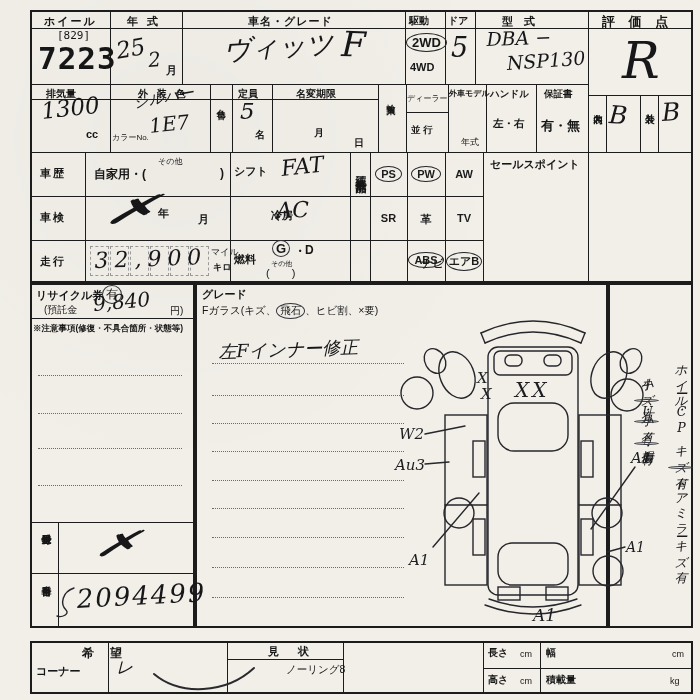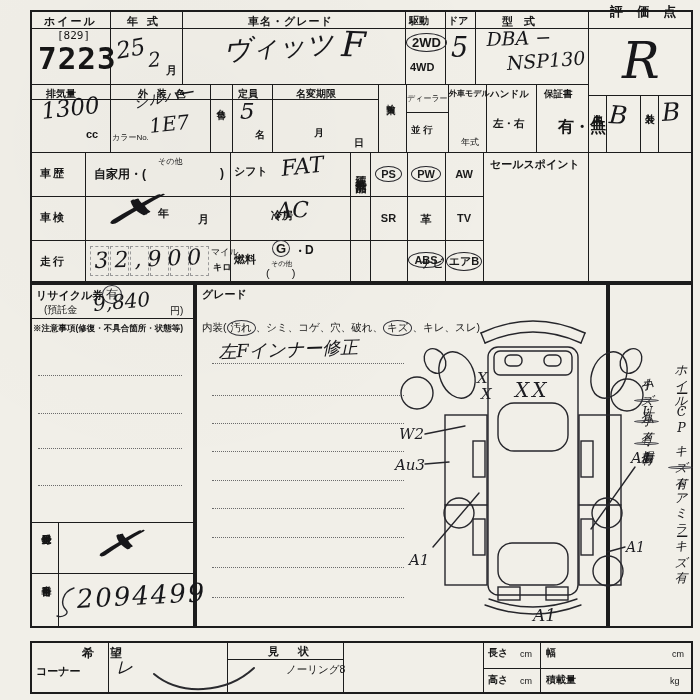--- a/index.html
+++ b/index.html
@@ -89,21 +89,21 @@
   <div class="lbl" style="left:406px;top:33px;font-size:13px;"><span class="circ">2WD</span></div>
   <div class="lbl" style="left:410px;top:61px;font-size:11px;">4WD</div>
 
   <div class="lbl" style="left:448px;top:14px;font-size:10px;">ドア</div>
   <div class="hw" style="left:451px;top:32px;font-size:27px;">5</div>
 
   <div class="lbl" style="left:502px;top:14px;font-size:11px;letter-spacing:4px;">型 式</div>
   <div class="hw" style="left:486px;top:28px;font-size:19px;transform:rotate(-2deg);">DBA −</div>
   <div class="hw" style="left:506px;top:52px;font-size:19px;transform:rotate(-4deg);">NSP130</div>
 
-  <div class="lbl" style="left:602px;top:3px;font-size:13px;letter-spacing:5px;margin-left:8px;">評 価 点</div>
+  <div class="lbl" style="left:602px;top:13px;font-size:13px;letter-spacing:5px;">評 価 点</div>
   <div class="hw" style="left:622px;top:32px;font-size:50px;">R</div>
 
   <div class="lbl" style="left:46px;top:87px;font-size:10px;">排気量</div>
   <div class="hw" style="left:40px;top:98px;font-size:23px;transform:rotate(-6deg);">1300</div>
   <div class="lbl" style="left:86px;top:128px;font-size:11px;">cc</div>
 
   <div class="lbl" style="left:138px;top:87px;font-size:10px;letter-spacing:3px;">外 装 色</div>
   <div class="hw" style="left:132px;top:94px;font-size:15px;transform:rotate(-10deg);">シルバー</div>
   <div class="lbl" style="left:112px;top:132px;font-size:8px;font-weight:normal;">カラーNo.</div>
   <div class="hw" style="left:148px;top:114px;font-size:20px;transform:rotate(-6deg);">1E7</div>
@@ -118,21 +118,21 @@
   <div class="lbl" style="left:354px;top:136px;font-size:10px;">日</div>
 
   <div class="lbl vtext" style="left:384px;top:97px;font-size:9px;height:48px;letter-spacing:1px;">輸入車</div>
   <div class="lbl" style="left:407px;top:93px;font-size:8px;font-weight:normal;">ディーラー</div>
   <div class="lbl" style="left:411px;top:124px;font-size:9.5px;">並 行</div>
   <div class="lbl" style="left:449px;top:88px;font-size:8px;">外車モデル</div>
   <div class="lbl" style="left:461px;top:136px;font-size:9px;font-weight:normal;">年式</div>
   <div class="lbl" style="left:490px;top:88px;font-size:9.5px;">ハンドル</div>
   <div class="lbl" style="left:493px;top:117px;font-size:10.5px;">左・右</div>
   <div class="lbl" style="left:544px;top:88px;font-size:9.5px;">保証書</div>
-  <div class="lbl" style="left:541px;top:117px;font-size:16px;margin-left:17px;">有・無</div>
+  <div class="lbl" style="left:541px;top:117px;font-size:13px;">有・無</div>
 
   <div class="lbl vtext" style="left:591px;top:106px;font-size:9.5px;height:30px;letter-spacing:0;">内装</div>
   <div class="hw" style="left:610px;top:100px;font-size:25px;transform:rotate(4deg);">B</div>
   <div class="lbl vtext" style="left:643px;top:106px;font-size:9.5px;height:30px;letter-spacing:0;">外装</div>
   <div class="hw" style="left:661px;top:98px;font-size:25px;transform:rotate(-3deg);">B</div>
 
   <div class="lbl" style="left:40px;top:166px;font-size:11px;letter-spacing:2px;">車歴</div>
   <div class="lbl" style="left:94px;top:166px;font-size:12px;">自家用・(</div>
   <div class="lbl" style="left:158px;top:156px;font-size:8px;font-weight:normal;">その他</div>
   <div class="lbl" style="left:220px;top:166px;font-size:12px;">)</div>
@@ -197,22 +197,22 @@
   <div class="vline" style="left:58px;top:522px;height:104px;"></div>
   <div class="lbl vtext" style="left:39px;top:526px;font-size:10px;height:46px;letter-spacing:0;">登録番号</div>
   <div class="hw" style="left:88px;top:532px;font-size:28px;transform:rotate(-8deg) scaleX(2.3);">✗</div>
   <div class="lbl vtext" style="left:39px;top:578px;font-size:10px;height:46px;letter-spacing:0;">車台番号</div>
   <svg style="left:54px;top:582px;" width="26" height="42" viewBox="0 0 26 42">
     <path class="dline" d="M20 6 C8 10 6 22 12 28 C16 32 8 36 3 34"></path>
   </svg>
   <div class="hw" style="left:76px;top:584px;font-size:26px;letter-spacing:2px;transform:rotate(-3deg);">2094499</div>
 
   <div class="lbl" style="left:202px;top:287px;font-size:11px;">グレード</div>
-  <div class="lbl" style="left:202px;top:320px;font-size:10.5px;font-weight:normal;">
-    <span>内装(</span><span class="circ-hand">汚れ</span><span>、シミ、コゲ、穴、破れ、</span><span class="circ-hand">キズ</span><span>、キレ、スレ)</span>
+  <div class="lbl" style="left:202px;top:303px;font-size:10.5px;font-weight:normal;">
+    <span>Fガラス(キズ、</span><span class="circ-hand">飛石</span><span>、ヒビ割、×要)</span>
   </div>
 
   <div class="dotted" style="left:212px;top:363px;width:192px;"></div>
   <div class="dotted" style="left:212px;top:395px;width:192px;"></div>
   <div class="dotted" style="left:212px;top:423px;width:192px;"></div>
   <div class="dotted" style="left:212px;top:451px;width:192px;"></div>
   <div class="dotted" style="left:212px;top:480px;width:192px;"></div>
   <div class="dotted" style="left:212px;top:508px;width:192px;"></div>
   <div class="dotted" style="left:212px;top:537px;width:192px;"></div>
   <div class="dotted" style="left:212px;top:567px;width:192px;"></div>

